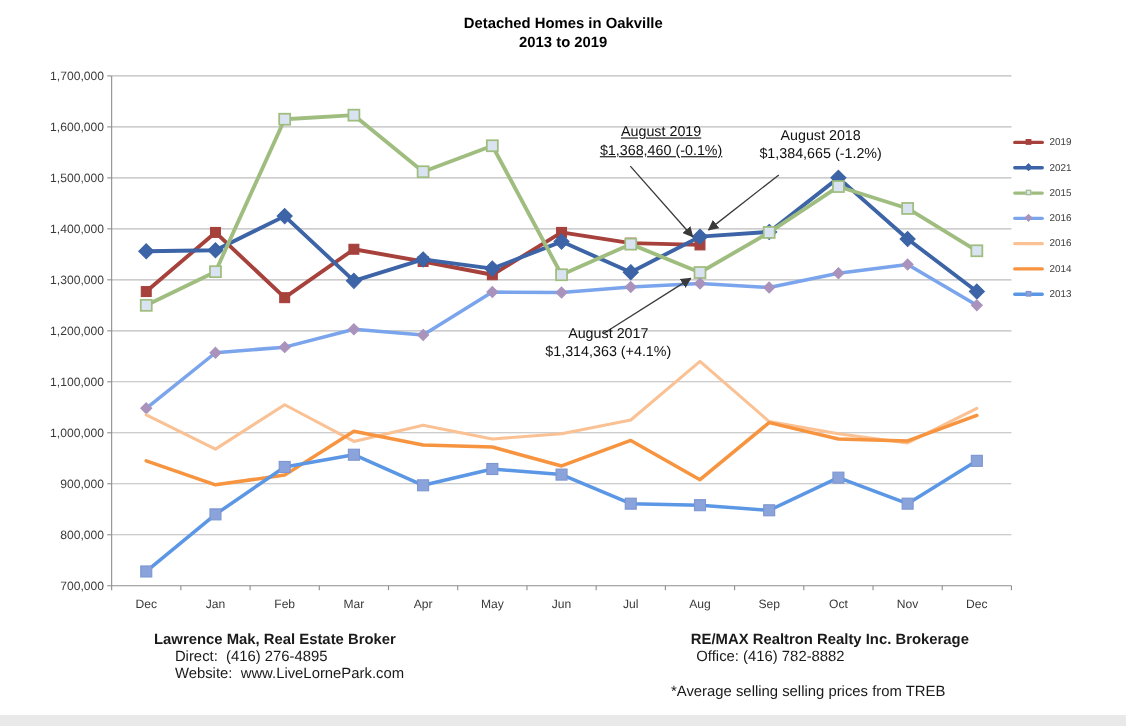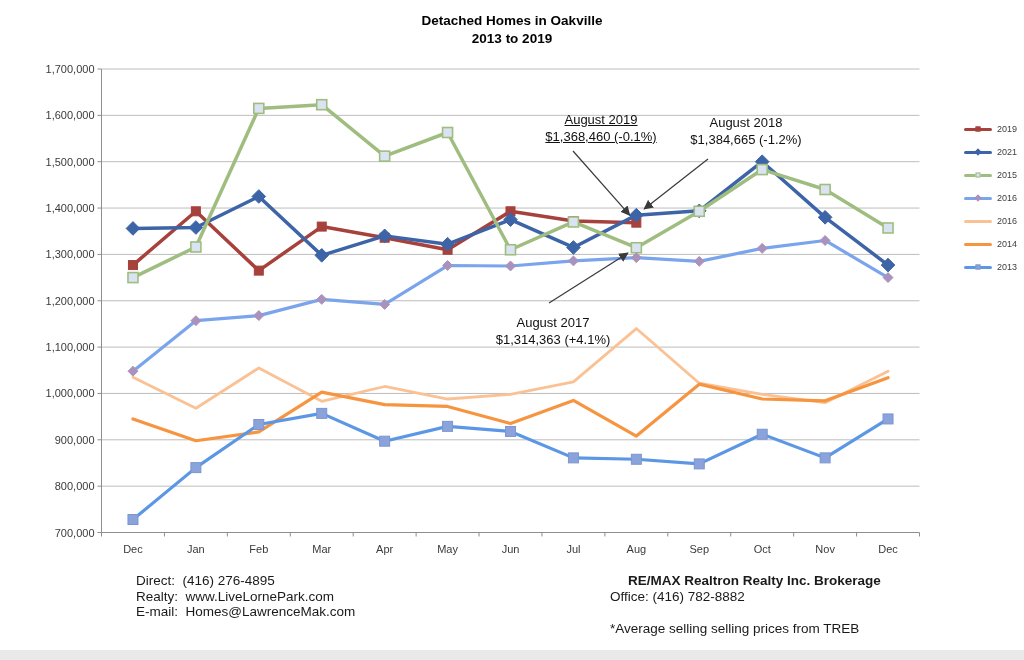--- a/index.html
+++ b/index.html
@@ -4,32 +4,32 @@
 <style>
   html,body{margin:0;padding:0;background:#e9e9e9;}
   .stage{position:relative;width:1024px;height:650px;background:#ffffff;overflow:hidden;
          font-family:"Liberation Sans", sans-serif;color:#1a1a1a;}
   #chart-svg{position:absolute;left:0;top:0;}
   svg text{font-family:"Liberation Sans", sans-serif;}
   .title-block{position:absolute;left:0;top:12px;width:1024px;text-align:center;
                font-weight:bold;font-size:13.5px;line-height:18px;color:#000;}
   .annotation{position:absolute;transform:translateX(-50%);text-align:center;
               font-size:13px;line-height:17px;color:#111;white-space:pre;}
-  .legend{position:absolute;left:964px;top:124px;}
+  .legend{position:absolute;left:921px;top:124px;}
   .legend-item{display:flex;align-items:center;height:10px;margin-bottom:13px;
                font-size:9px;color:#404040;}
   .legend-swatch{position:relative;width:28px;height:10px;margin-right:5px;flex:none;}
   .legend-line{position:absolute;left:0;right:0;top:3.5px;height:3px;border-radius:2px;}
   .legend-marker{position:absolute;left:50%;top:50%;width:5px;height:5px;
                  transform:translate(-50%,-50%);box-sizing:border-box;}
   .legend-marker.diamond{transform:translate(-50%,-50%) rotate(45deg);}
   .footer-left{position:absolute;left:136px;top:573px;font-size:13.5px;line-height:15.5px;}
   .footer-right{position:absolute;left:610px;top:573px;font-size:13.5px;line-height:16px;}
   .footer-heading{font-weight:bold;padding-left:4px;white-space:pre;}
-  .footer-line{white-space:pre;}
+  .footer-line{white-space:pre;margin-left:23px;}
   .footer-note{position:absolute;left:610px;top:621px;font-size:13.5px;white-space:pre;}
 </style>
 </head>
 <body>
 
 <div class="stage">
 
   <div class="title-block">
     <div>Detached Homes in Oakville</div>
     <div>2013 to 2019</div>
@@ -171,21 +171,21 @@
       <rect x="820.1153846153845" y="452.87649999999996" width="10" height="10" fill="#8BA3DB" stroke="#7D95D0" stroke-width="1"></rect>
       <rect x="883.0384615384615" y="413.9425" width="10" height="10" fill="#8BA3DB" stroke="#7D95D0" stroke-width="1"></rect>
       <line x1="573" y1="151" x2="629.7235334636663" y2="215.1760669122661" stroke="#3a3a3a" stroke-width="1.2" marker-end="url(#arrowhead)"></line>
       <line x1="708" y1="159" x2="644.2168916633143" y2="208.9891838272548" stroke="#3a3a3a" stroke-width="1.2" marker-end="url(#arrowhead)"></line>
       <line x1="549" y1="303" x2="627.8952535311506" y2="253.08898966163503" stroke="#3a3a3a" stroke-width="1.2" marker-end="url(#arrowhead)"></line>
     </svg>
 
   <div id="annotations">
       <div class="annotation" style="left: 601px; top: 111px; text-decoration: underline;"><div>August 2019</div><div>$1,368,460 (-0.1%)</div></div>
       <div class="annotation" style="left: 746px; top: 114px;"><div>August 2018</div><div>$1,384,665 (-1.2%)</div></div>
-      <div class="annotation" style="left: 553px; top: 314px;"><div>August 2017</div><div>$1,314,363 (+4.1%)</div></div>
+      <div class="annotation" style="left: 553px; top: 294px;"><div>August 2017</div><div>$1,314,363 (+4.1%)</div></div>
     </div>
 
   <div class="legend" id="legend">
       <div class="legend-item">
         <span class="legend-swatch">
           <span class="legend-line" style="background: rgb(166, 65, 60);"></span>
           <span class="legend-marker" style="background: rgb(166, 65, 60); border: 1px solid rgb(166, 65, 60);"></span>
         </span>
         <span class="legend-label">2019</span>
       </div>
@@ -225,23 +225,23 @@
       <div class="legend-item">
         <span class="legend-swatch">
           <span class="legend-line" style="background: rgb(91, 151, 228);"></span>
           <span class="legend-marker" style="background: rgb(139, 163, 219); border: 1px solid rgb(125, 149, 208);"></span>
         </span>
         <span class="legend-label">2013</span>
       </div>
     </div>
 
   <div class="footer-left">
+    <div class="footer-heading">Lawrence Mak, Real Estate Broker</div>
     <div class="footer-line">Direct:  (416) 276-4895</div>
-    <div class="footer-line">Realty:  www.LiveLornePark.com</div>
-    <div class="footer-line">E-mail:  Homes@LawrenceMak.com</div>
+    <div class="footer-line">Website:  www.LiveLornePark.com</div>
   </div>
 
   <div class="footer-right">
     <div class="footer-heading" style="padding-left:18px;">RE/MAX Realtron Realty Inc. Brokerage</div>
     <div class="footer-line">Office: (416) 782-8882</div>
   </div>
 
   <div class="footer-note">*Average selling selling prices from TREB</div>
 
 </div>

